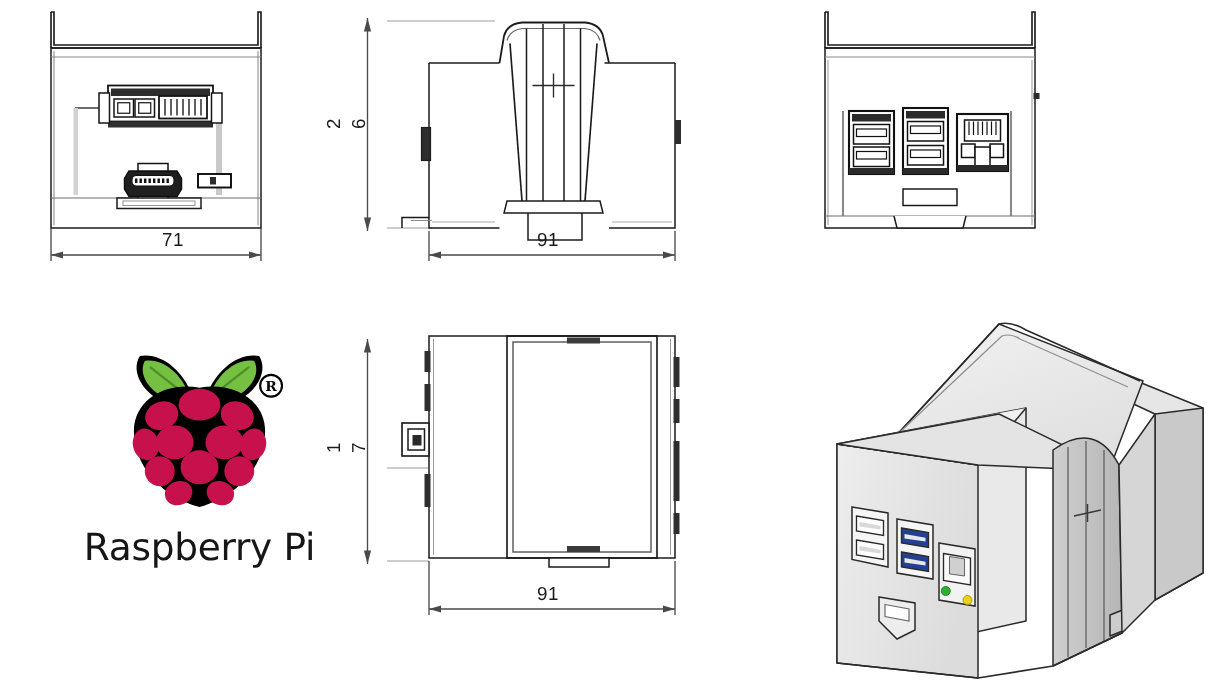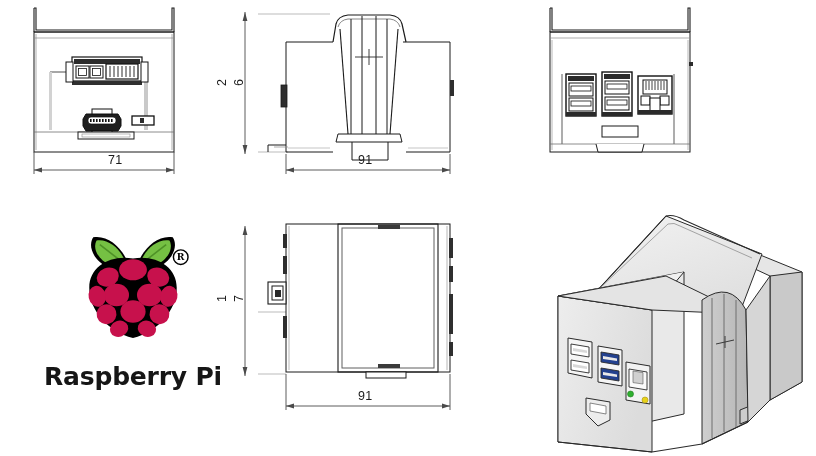--- a/index.html
+++ b/index.html
@@ -52,25 +52,25 @@
   }
   #rpi-logo .mark {
     width: 136px;
     height: 114px;
     margin: 0 auto;
     display: block;
   }
   #rpi-wordmark {
     text-align: center;
     font-family: "DejaVu Sans", sans-serif;
-    font-weight: 700;
+    font-weight: 400;
     font-size: 25px;
     color: #161616;
     letter-spacing: -0.2px;
-    margin-top: 20px;
+    margin-top: 8px;
   }
 </style>
 </head>
 <body>
 
 <div class="sheet">
 
   <div class="view" id="front-view" style="left:22px; top:2px;">
     <svg width="200" height="175" viewBox="0 0 200 175">
       <g fill="none" stroke="#1b1b1b" stroke-width="1" stroke-linejoin="miter">

